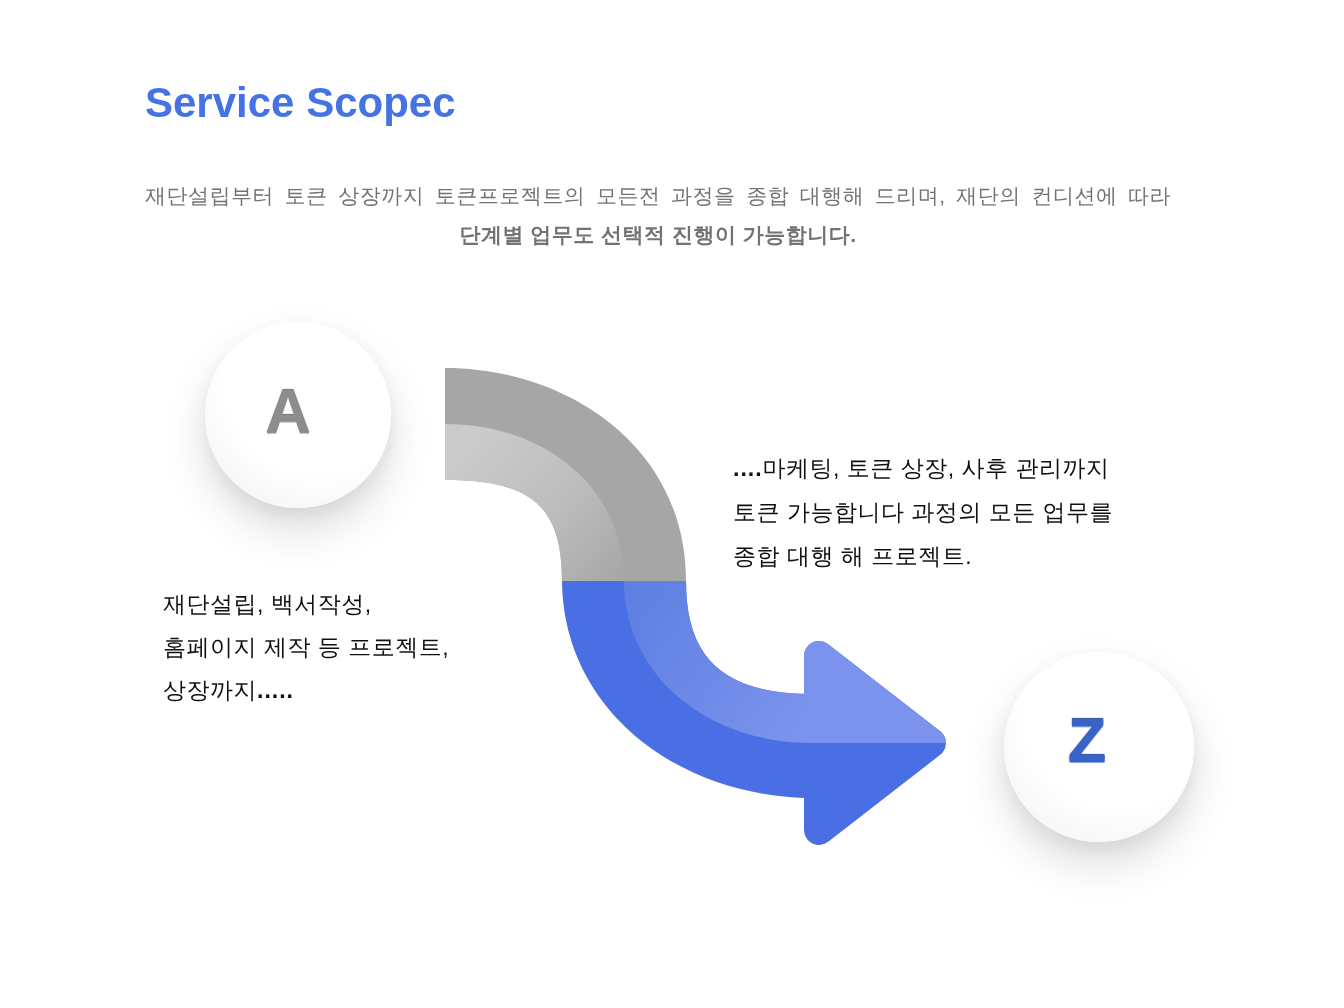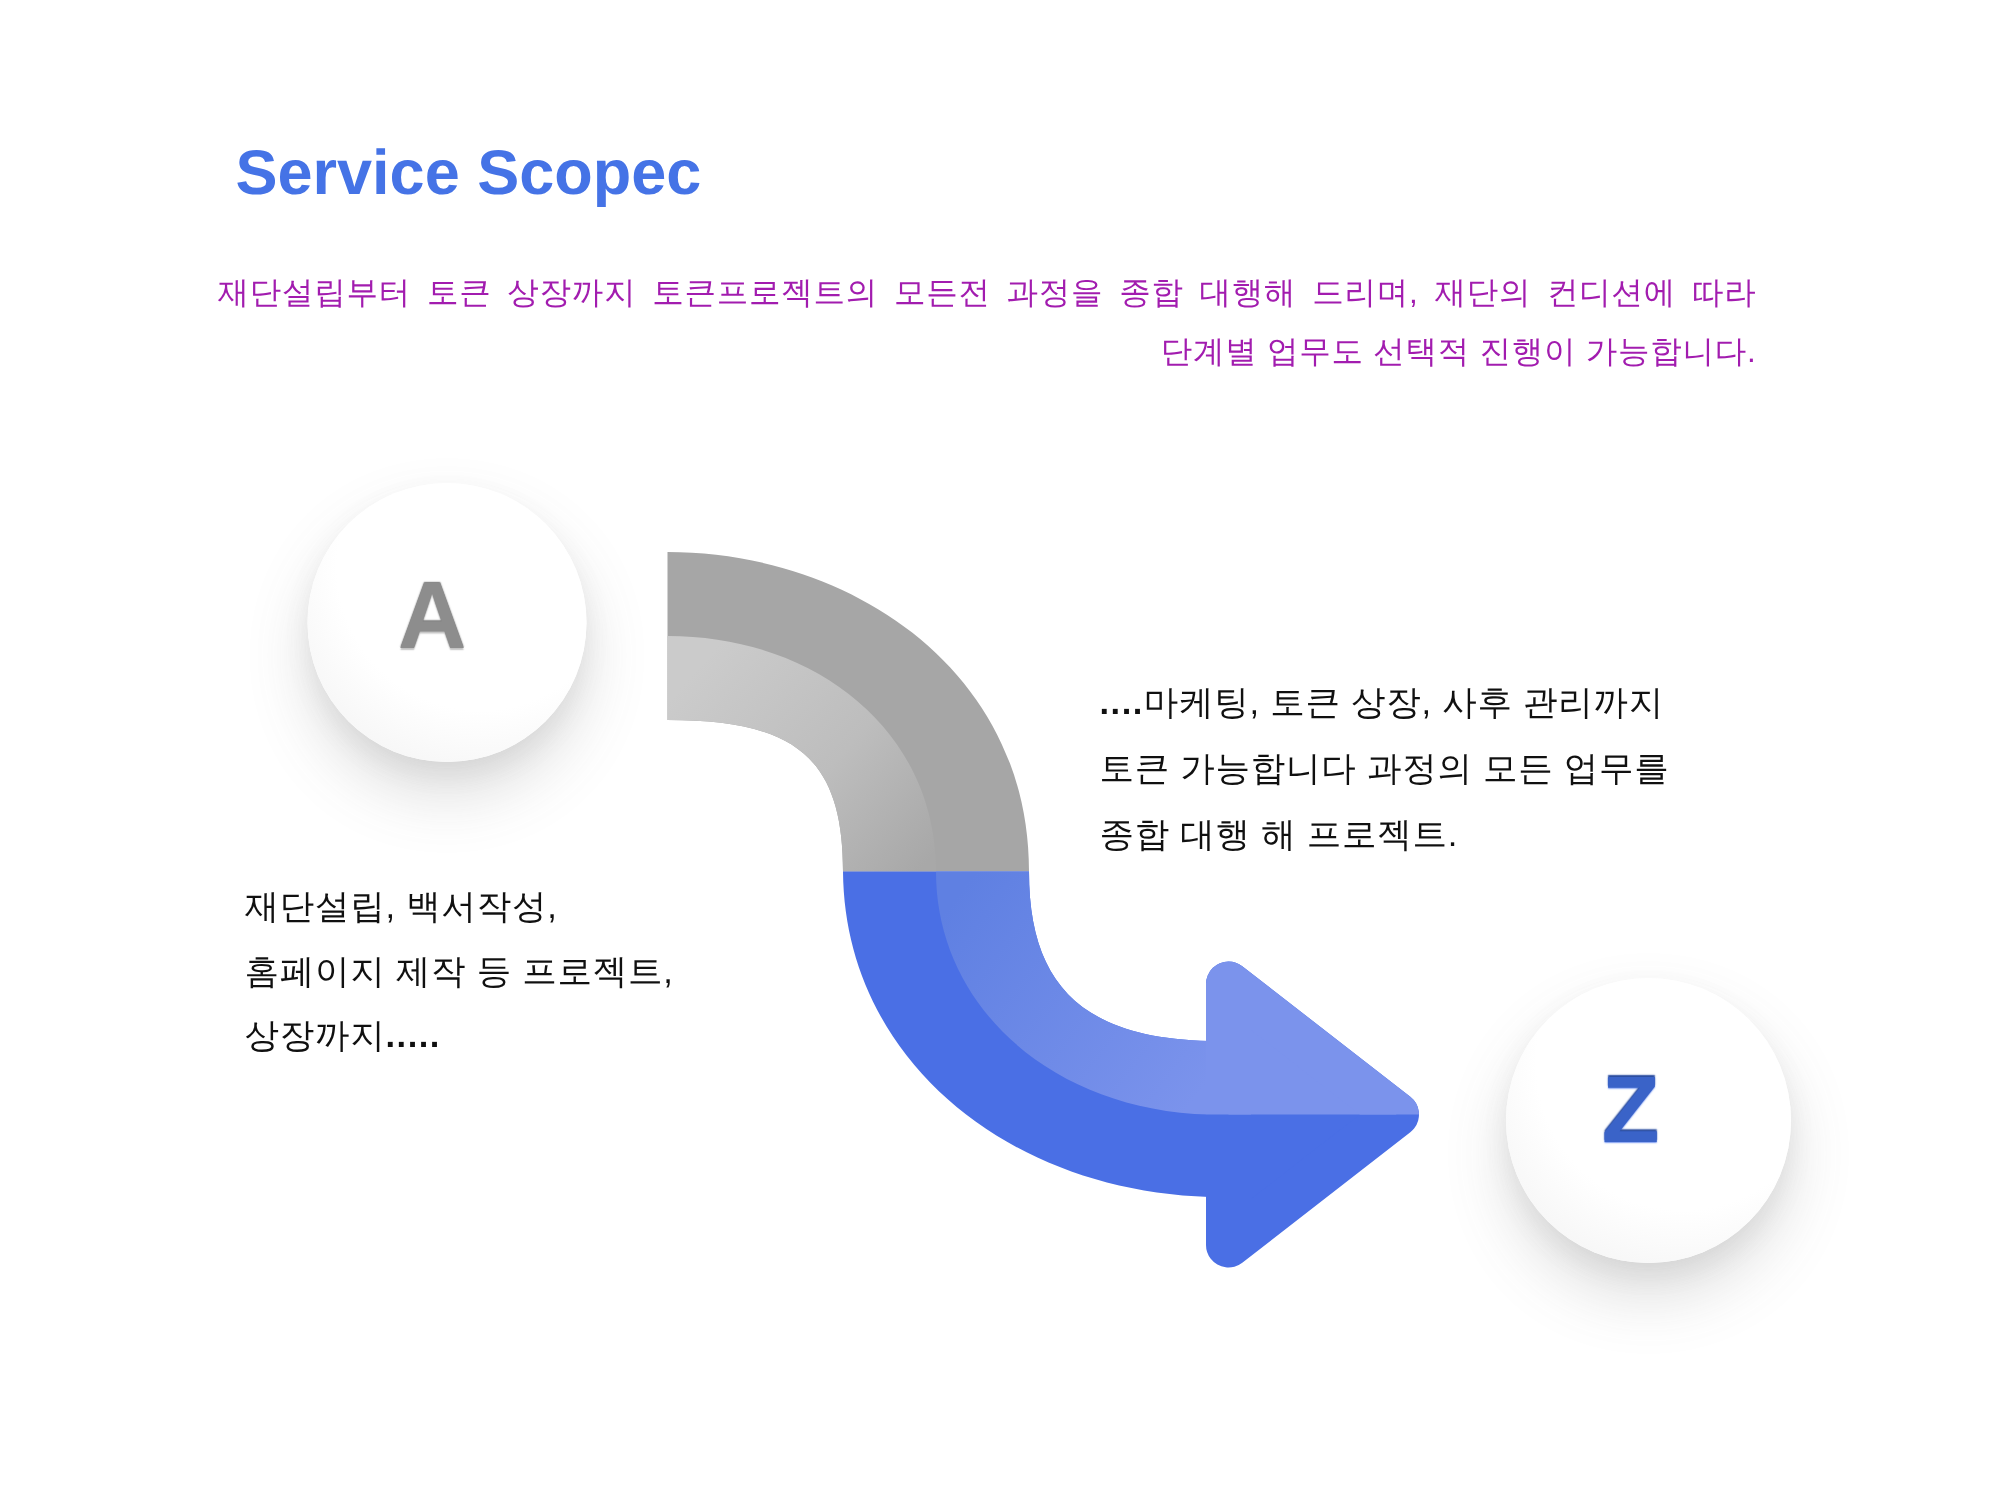--- a/index.html
+++ b/index.html
@@ -1,33 +1,33 @@
 <!DOCTYPE html>
 <html><head>
 <meta charset="utf-8">
 <style>
   html,body{margin:0;padding:0;background:#ffffff;}
   .canvas{
     position:relative;width:1344px;height:1008px;background:#ffffff;
     font-family:"Liberation Sans",sans-serif;overflow:hidden;
   }
   .page-title{
-    position:absolute;left:145px;top:78px;margin:12px;
+    position:absolute;left:145px;top:78px;margin:0;
     font-size:42px;line-height:50px;font-weight:700;color:#4573e6;
     letter-spacing:0px;
   }
   .description{
     position:absolute;left:145px;top:176px;width:1026px;
-    font-size:21px;color:#a21caf;letter-spacing:0.5px;
+    font-size:21px;color:#737373;letter-spacing:0.5px;
   }
   .desc-line1{
     width:1026px;line-height:39px;
     text-align:justify;text-align-last:justify;
   }
-  .desc-line2{line-height:39px;text-align:right;}
+  .desc-line2{line-height:39px;text-align:center;font-weight:bold;}
 
   .node{
     position:absolute;border-radius:50%;
     background:radial-gradient(circle at 62% 30%, #ffffff 55%, #f6f6f6 82%, #ededed 100%);
     box-shadow:0 22px 42px rgba(90,90,90,0.20), 0 8px 16px rgba(120,120,120,0.10);
     display:flex;align-items:center;justify-content:center;
   }
   .node-a{left:205px;top:322px;width:186px;height:186px;}
   .node-z{left:1004px;top:652px;width:190px;height:190px;}
   .node-letter{

